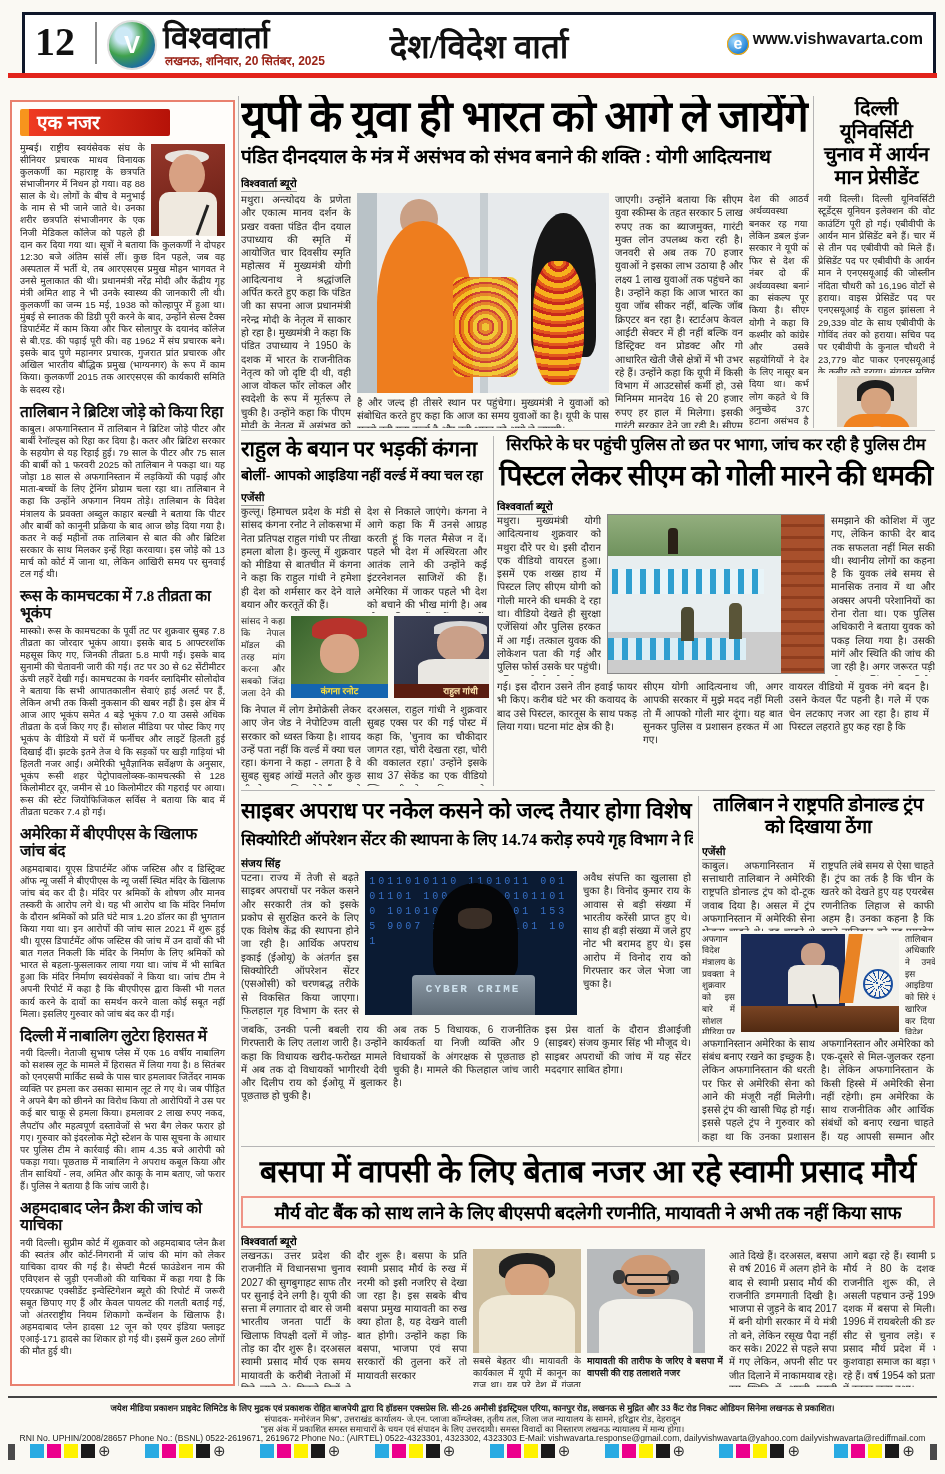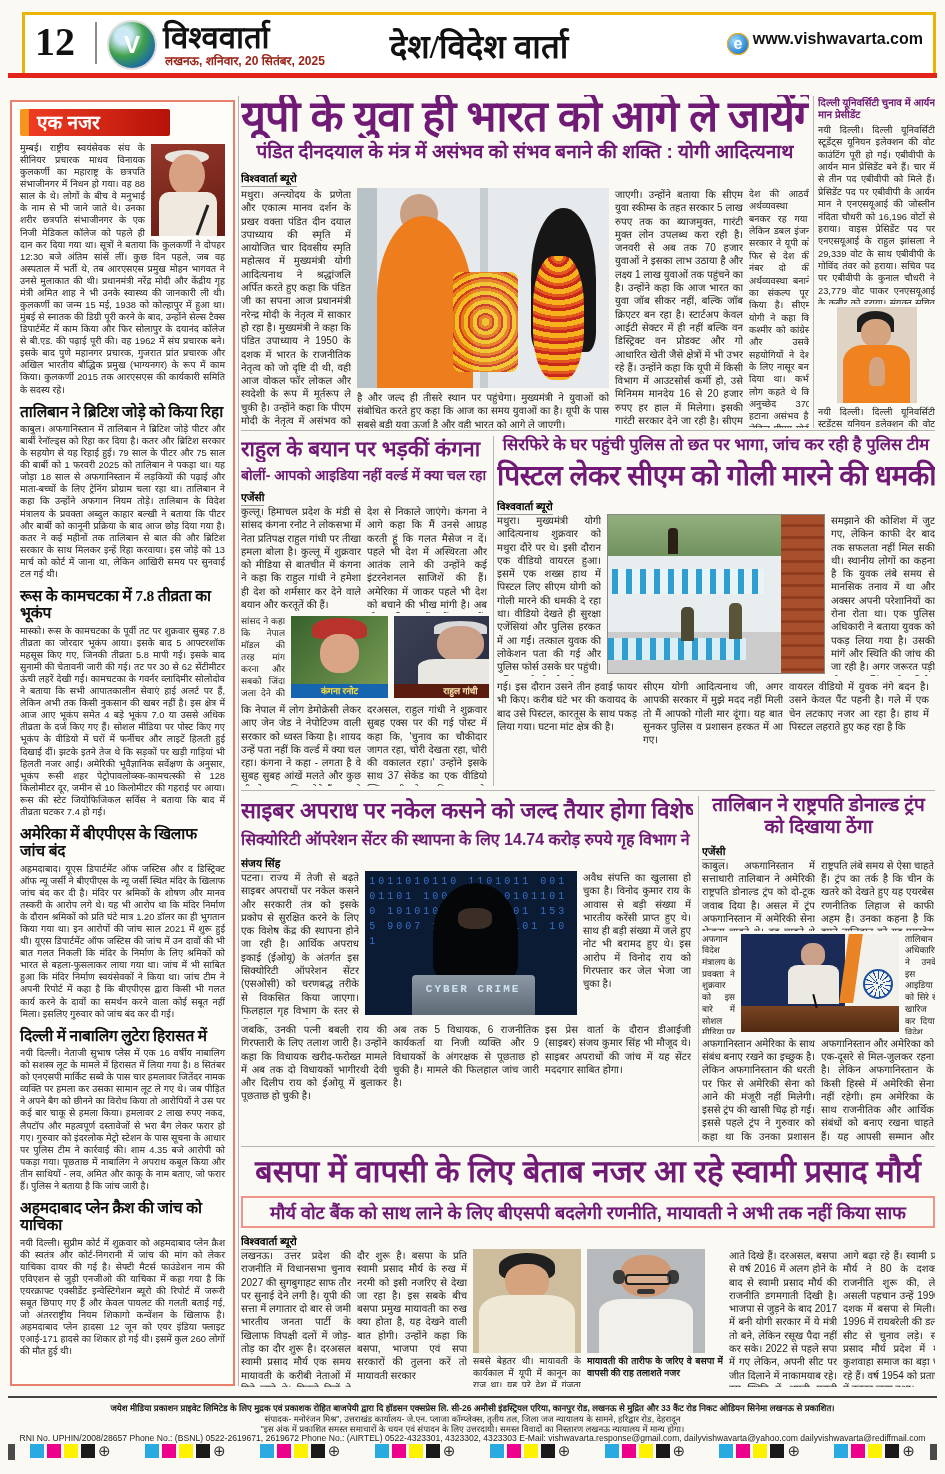--- a/index.html
+++ b/index.html
@@ -1,25 +1,25 @@
 <!DOCTYPE html>
 <html><head>
 <meta charset="utf-8">
 <style>
   html,body{margin:0;padding:0;}
   body{width:945px;height:1474px;position:relative;background:#faf9f3;font-family:"Liberation Sans",sans-serif;color:#111;overflow:hidden;}
   .abs{position:absolute;}
   .bt{font-size:10px;line-height:1.33;text-align:justify;color:#1c1c1c;overflow:hidden;}
-  .hl{font-family:Liberation Sans, sans-serif;font-weight:bold;color:#701a75;}
+  .hl{font-family:Liberation Serif, serif;font-weight:bold;color:#000000;}
   .nowrap{white-space:nowrap;overflow:hidden;}
   .byline{font-size:10.5px;font-weight:bold;color:#000;border-bottom:1px solid #999;padding-bottom:2px;margin-bottom:3px;}
   .rule-h{background:#b5b5b5;height:1px;}
   .rule-v{background:#b5b5b5;width:1px;}
   
-  .mast-box{left:22px;top:12px;width:908px;height:58px;border:3px solid #eab308;background:#fff;}
+  .mast-box{left:22px;top:12px;width:908px;height:58px;border:3px solid #0f172a;background:#fff;}
   .pgnum{left:10px;top:3px;font-size:40px;font-weight:bold;font-family:"Liberation Serif",serif;}
   .mast-vline{left:70px;top:7px;width:2px;height:42px;background:#8a8a8a;}
   .logo{left:82px;top:5px;width:46px;height:46px;border-radius:50%;background:radial-gradient(circle at 32% 30%,#cde9f6 0 18%,#3fa14c 45%,#1b69a8 78%,#0d4d86);border:2px solid #ddd;text-align:center;line-height:46px;color:#fff;font-weight:bold;font-size:24px;}
   .mast-title{left:138px;top:0px;font-size:31px;font-weight:bold;font-family:"Liberation Serif",serif;}
   .mast-date{left:140px;top:37px;font-size:12px;font-weight:bold;color:#9a2317;}
   .section-title{left:calc(50% - 160px);width:320px;top:8px;text-align:center;font-size:33px;font-weight:bold;font-family:"Liberation Serif",serif;}
   .website{right:10px;top:15px;font-size:16px;font-weight:bold;}
   .e-icon{display:inline-block;width:22px;height:22px;border-radius:50%;background:radial-gradient(circle at 35% 35%,#9fd8ff,#1d7fd4 70%);color:#fff;text-align:center;line-height:22px;font-size:16px;font-weight:bold;vertical-align:-5px;margin-right:4px;box-shadow:inset 0 0 0 1px #fa0;}
   .head-rule{left:8px;width:929px;top:73px;height:5px;background:#e2241b;}
   
@@ -45,21 +45,21 @@
   .ph-aryan .face{left:30%;top:12%;width:38%;height:30%;background:#d6a37f;border-radius:45%;}
   .ph-aryan .body{left:8%;top:40%;width:84%;height:60%;background:#f0821f;border-radius:30% 30% 0 0;}
   .ph-aryan .hands{left:40%;top:52%;width:20%;height:30%;background:#d6a37f;border-radius:40% 40% 20% 20%;}
   .ph-kang{background:linear-gradient(135deg,#37622c,#7d9f57);}
   .ph-kang .cap{left:22%;top:2%;width:56%;height:26%;background:#b8332c;border-radius:50% 50% 20% 20%;}
   .ph-kang .face{left:30%;top:22%;width:40%;height:48%;background:#d9a586;border-radius:45%;}
   .ph-rah{background:linear-gradient(135deg,#3c4156,#23273a);padding-left:36px;}
   .ph-rah .face{left:32%;top:12%;width:36%;height:44%;background:#caa089;border-radius:45%;}
   .ph-rah .hair{left:30%;top:6%;width:40%;height:16%;background:#d9d9d9;border-radius:50% 50% 0 0;}
   .ph-rah .shirt{left:18%;top:52%;width:64%;height:48%;background:#e9e7e2;border-radius:20% 20% 0 0;}
-  .ph-cap{position:absolute;left:0;right:0;bottom:0;height:14px;font-size:9px;font-weight:bold;text-align:center;line-height:14px;overflow:hidden;font-family:Liberation Serif, serif;}
+  .ph-cap{position:absolute;left:0;right:0;bottom:0;height:14px;font-size:9px;font-weight:bold;text-align:center;line-height:14px;overflow:hidden;}
   .cap-k{background:#1565b0;color:#ffe13a;}
   .cap-r{background:#5a1d10;color:#ffe9b0;}
   .ph-roof .sky{left:0;top:0;width:100%;height:26%;background:linear-gradient(#93ae7e,#6f925d);}
   .ph-roof .bld{left:0;top:26%;width:80%;height:48%;background:#e8eef0;}
   .ph-roof .rail{left:2%;top:34%;width:70%;height:16%;background:repeating-linear-gradient(90deg,#2e9fd0 0 6px,#e8f4f8 6px 14px);}
   .ph-roof .rail2{left:0;top:78%;width:64%;height:14%;background:repeating-linear-gradient(90deg,#2e9fd0 0 6px,#dceef5 6px 14px);}
   .ph-roof .brick{right:0;top:0;width:20%;height:100%;background:repeating-linear-gradient(#a8502c 0 9px,#8f3d1e 9px 12px);}
   .ph-roof .man{left:28%;top:8%;width:10px;height:26px;background:#2a2017;border-radius:4px 4px 0 0;}
   .ph-roof .cop1{left:34%;top:58%;width:13px;height:34px;background:#4d4a33;border-radius:5px 5px 0 0;}
   .ph-roof .cop2{left:56%;top:56%;width:13px;height:36px;background:#5a5538;border-radius:5px 5px 0 0;}
@@ -154,21 +154,21 @@
 <div class="abs rule-v" style="left:238px;top:96px;height:1290px;"></div>
 <div class="abs rule-v" style="left:813px;top:96px;height:332px;"></div>
 <div class="abs rule-h" style="left:241px;top:430px;width:694px;"></div>
 <div class="abs rule-v" style="left:493px;top:436px;height:350px;"></div>
 <div class="abs rule-h" style="left:241px;top:790px;width:694px;"></div>
 <div class="abs rule-v" style="left:698px;top:796px;height:346px;"></div>
 <div class="abs rule-h" style="left:241px;top:1146px;width:694px;"></div>
 
 <div class="abs story" style="left:241px;top:95px;width:568px;height:333px;">
   <div class="hl nowrap" style="font-size:43px;line-height:1;letter-spacing:-1px;">यूपी के युवा ही भारत को आगे ले जायेंगे</div>
-  <div class="hl nowrap" style="font-size:19px;text-align:center;">पंडित दीनदयाल के मंत्र में असंभव को संभव बनाने की शक्ति : योगी आदित्यनाथ</div>
+  <div class="hl nowrap" style="font-size:19px;margin-top:5px;">पंडित दीनदयाल के मंत्र में असंभव को संभव बनाने की शक्ति : योगी आदित्यनाथ</div>
   <div style="margin-top:4px;"><span class="byline">विश्ववार्ता ब्यूरो</span></div>
   <div class="cols" style="margin-top:2px;height:242px;">
     <div class="bt" style="width:110px;height:242px;flex:none;">मथुरा। अन्त्योदय के प्रणेता और एकात्म मानव दर्शन के प्रखर वक्ता पंडित दीन दयाल उपाध्याय की स्मृति में आयोजित चार दिवसीय स्मृति महोत्सव में मुख्यमंत्री योगी आदित्यनाथ ने श्रद्धांजलि अर्पित करते हुए कहा कि पंडित जी का सपना आज प्रधानमंत्री नरेन्द्र मोदी के नेतृत्व में साकार हो रहा है। मुख्यमंत्री ने कहा कि पंडित उपाध्याय ने 1950 के दशक में भारत के राजनीतिक नेतृत्व को जो दृष्टि दी थी, वही आज वोकल फॉर लोकल और स्वदेशी के रूप में मूर्तरूप ले चुकी है। उन्होंने कहा कि पीएम मोदी के नेतृत्व में असंभव को संभव बनाया गया है, चाहे कश्मीर से अनुच्छेद 370 हटाना हो, अयोध्या में भव्य राममंदिर का निर्माण हो या 80 करोड़ लोगों को मुफ्त राशन उपलब्ध कराना हो। सीएम ने कहा कि जो कभी असंभव लगता था, वही आज देश की ताकत बन चुका है। यही पंडित जी के मंत्र का प्रभाव है कि भारत दुनिया की चौथी सबसे बड़ी अर्थव्यवस्था बन चुका</div>
     <div style="width:252px;flex:none;">
       <div class="ph ph-yogi" style="width:252px;height:200px;">
         <div class="shp win1"></div>
         <div class="shp win2"></div>
         <div class="shp mhead"></div>
         <div class="shp monk"></div>
         <div class="shp flow"></div>
@@ -176,21 +176,21 @@
         <div class="shp garl"></div>
       </div>
       <div class="bt" style="margin-top:3px;height:38px;">है और जल्द ही तीसरे स्थान पर पहुंचेगा। मुख्यमंत्री ने युवाओं को संबोधित करते हुए कहा कि आज का समय युवाओं का है। यूपी के पास सबसे बड़ी युवा ऊर्जा है और वही भारत को आगे ले जाएगी।</div>
     </div>
     <div class="bt" style="width:128px;height:242px;flex:none;">जाएगी। उन्होंने बताया कि सीएम युवा स्कीम्स के तहत सरकार 5 लाख रुपए तक का ब्याजमुक्त, गारंटी मुक्त लोन उपलब्ध करा रही है। जनवरी से अब तक 70 हजार युवाओं ने इसका लाभ उठाया है और लक्ष्य 1 लाख युवाओं तक पहुंचने का है। उन्होंने कहा कि आज भारत का युवा जॉब सीकर नहीं, बल्कि जॉब क्रिएटर बन रहा है। स्टार्टअप केवल आईटी सेक्टर में ही नहीं बल्कि वन डिस्ट्रिक्ट वन प्रोडक्ट और गो आधारित खेती जैसे क्षेत्रों में भी उभर रहे हैं। उन्होंने कहा कि यूपी में किसी विभाग में आउटसोर्स कर्मी हो, उसे मिनिमम मानदेय 16 से 20 हजार रुपए हर हाल में मिलेगा। इसकी गारंटी सरकार देने जा रही है। सीएम योगी ने कांग्रेस और सपा पर हमला बोलते हुए कहा कि पिछली सरकारों में भारत को ताकतवर बनाने की दिशा में 'असंभव' शब्द जुड़ा था। यूपी की स्थिति इतनी बिगड़ गई थी कि आजादी के समय जीडीपी में 14 प्रतिशत हिस्सेदारी रखने वाला राज्य 2017 तक</div>
     <div class="bt" style="width:62px;height:242px;flex:none;font-size:9.3px;">देश की आठवीं अर्थव्यवस्था बनकर रह गया। लेकिन डबल इंजन सरकार ने यूपी को फिर से देश की नंबर दो की अर्थव्यवस्था बनाने का संकल्प पूरा किया है। सीएम योगी ने कहा कि कश्मीर को कांग्रेस और उसके सहयोगियों ने देश के लिए नासूर बना दिया था। कभी लोग कहते थे कि अनुच्छेद 370 हटाना असंभव है, लेकिन पीएम मोदी ने यह असंभव संभव कर दिखाया। इसी तरह राममंदिर को लेकर जो संकल्प था, वह भी मोदी सरकार ने पूरा किया। याद कीजिए लोग कहते थे कि कश्मीर से अनुच्छेद 370 कभी नहीं हट पाएगा। तब दीन दयाल जी ने नारा दिया था कि जहां हुए बलिदान मुखर्जी यह कश्मीर हमारा है और आज उस कश्मीर से अनुच्छेद 370 को खत्म कर उसे भारत का अभिन्न अंग बनाने का महान काम किया जा चुका है। मुख्यमंत्री ने कहा कि पंडित दीन दयाल का मंत्र था कि भारत की अर्थनीति का आधार स्वदेशी होना चाहिए।</div>
   </div>
 </div>
 
 <div class="abs story" style="left:818px;top:97px;width:117px;height:330px;">
-  <div class="hl" style="font-size:10px;line-height:1.15;">दिल्ली यूनिवर्सिटी चुनाव में आर्यन मान प्रेसीडेंट</div>
+  <div class="hl" style="font-size:20px;line-height:1.15;text-align:center;">दिल्ली यूनिवर्सिटी चुनाव में आर्यन मान प्रेसीडेंट</div>
   <div class="bt" style="margin-top:4px;font-size:9.3px;height:180px;">नयी दिल्ली। दिल्ली यूनिवर्सिटी स्टूडेंट्स यूनियन इलेक्शन की वोट काउंटिंग पूरी हो गई। एबीवीपी के आर्यन मान प्रेसिडेंट बने हैं। चार में से तीन पद एबीवीपी को मिले हैं। प्रेसिडेंट पद पर एबीवीपी के आर्यन मान ने एनएसयूआई की जोस्लीन नंदिता चौधरी को 16,196 वोटों से हराया। वाइस प्रेसिडेंट पद पर एनएसयूआई के राहुल झांसला ने 29,339 वोट के साथ एबीवीपी के गोविंद तंवर को हराया। सचिव पद पर एबीवीपी के कुनाल चौधरी ने 23,779 वोट पाकर एनएसयूआई के कबीर को हराया। संयुक्त सचिव पद पर एबीवीपी की दीपिका झा ने लवकुश भदाना को मात दी। एनएसयूआई के नेशनल प्रेसिडेंट वरुण चौधरी ने एक्स पर पोस्ट कर हार स्वीकार की। हालांकि उन्होंने चुनावों में धांधली का भी आरोप लगाया। कल 18 सितंबर को 2 शिफ्ट में वोटिंग हुई थी। प्रेसिडेंट पद के लिए कुल 21 कैंडिडेट्स चुनाव लड़ रहे थे।</div>
   <div class="ph ph-aryan" style="width:80px;height:96px;margin:3px auto;">
     <div class="shp hair"></div>
     <div class="shp face"></div>
     <div class="shp body"></div>
     <div class="shp hands"></div>
   </div>
   <div class="bt" style="font-size:9.3px;height:30px;">नयी दिल्ली। दिल्ली यूनिवर्सिटी स्टूडेंट्स यूनियन इलेक्शन की वोट काउंटिंग पूरी हो गई। एबीवीपी के आर्यन मान प्रेसिडेंट बने हैं। चार में से तीन पद एबीवीपी को मिले हैं। प्रेसिडेंट पद पर एबीवीपी के आर्यन मान ने एनएसयूआई की जोस्लीन नंदिता चौधरी को 16,196 वोटों से हराया। वाइस प्रेसिडेंट पद पर एनएसयूआई के राहुल झांसला ने 29,339 वोट के साथ एबीवीपी के गोविंद तंवर को हराया। सचिव पद पर एबीवीपी के कुनाल चौधरी ने 23,779 वोट पाकर एनएसयूआई के कबीर को हराया। संयुक्त सचिव पद पर एबीवीपी की दीपिका झा ने लवकुश भदाना को मात दी। एनएसयूआई के नेशनल प्रेसिडेंट वरुण चौधरी ने एक्स पर पोस्ट कर हार स्वीकार की। हालांकि उन्होंने चुनावों में धांधली का भी आरोप लगाया। कल 18 सितंबर को 2 शिफ्ट में वोटिंग हुई थी। प्रेसिडेंट पद के लिए कुल 21 कैंडिडेट्स चुनाव लड़ रहे थे।</div>
 </div>
 

